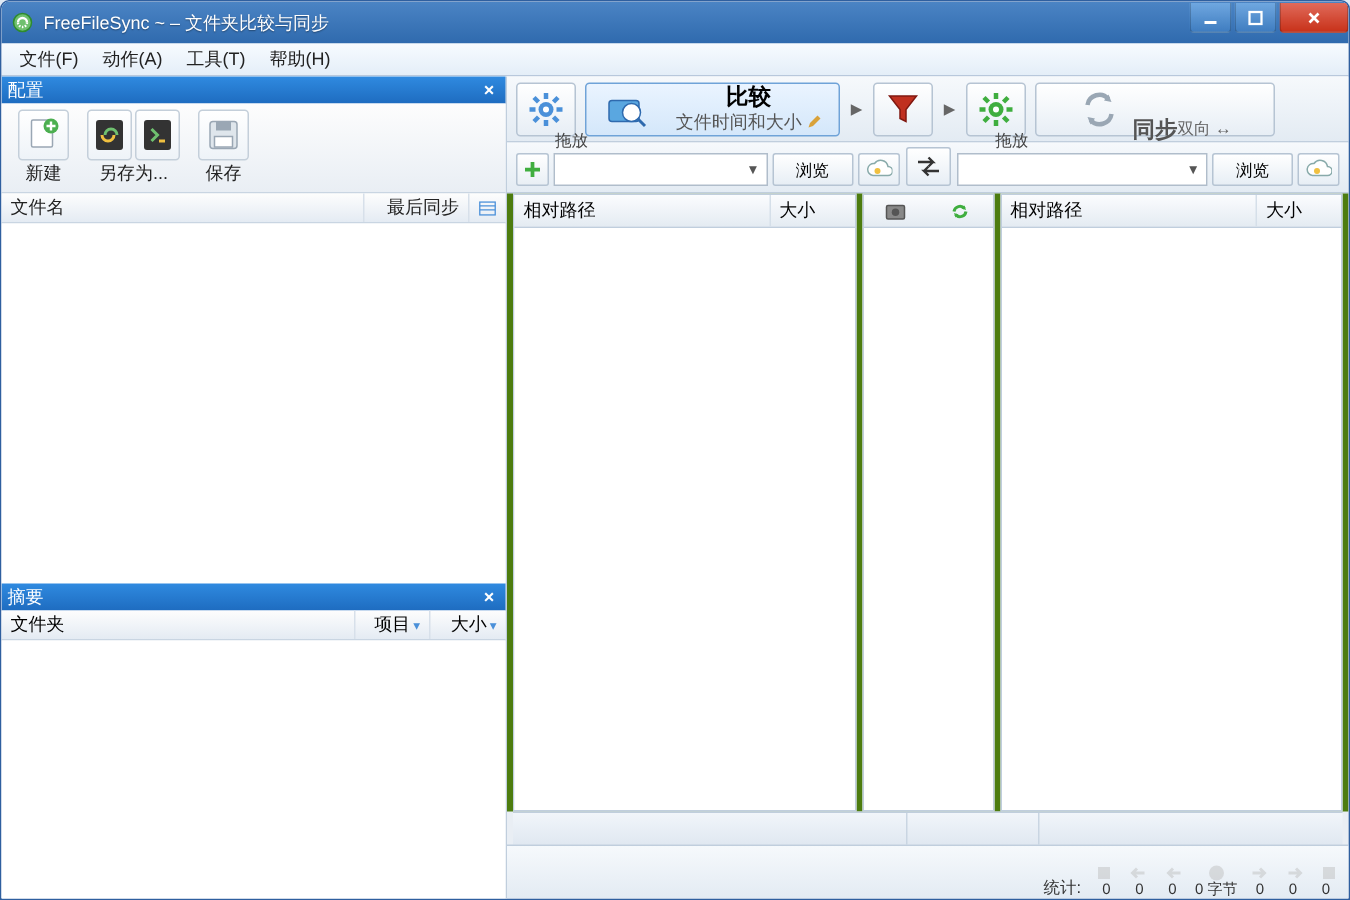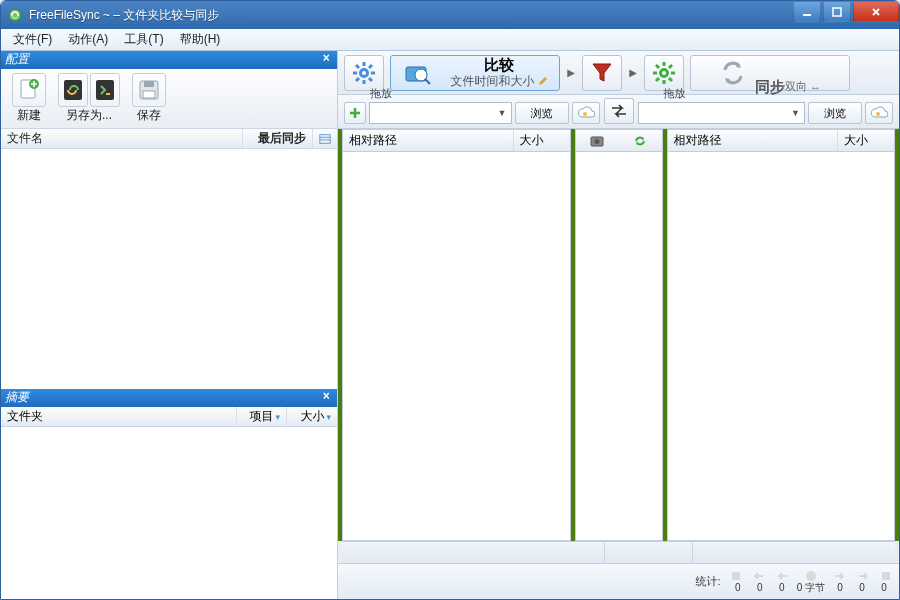--- a/index.html
+++ b/index.html
@@ -19,36 +19,36 @@
 
 .menubar { height: 22px; background: linear-gradient(#f7fbff,#e4eef8); border-bottom: 1px solid #b8c8dc; display:flex; align-items:center; padding: 0 4px; }
 .menu-item { padding: 2px 8px; color:#222; cursor:default; }
 
 
 .client { flex:1; display:flex; background:#e9eef4; min-height:0; }
 .left-col { width: 337px; display:flex; flex-direction:column; border-right:1px solid #c0cedd; background:#fff; }
 .right-col { flex:1; display:flex; flex-direction:column; min-width:0; }
 
 
-.panel-hdr { height:18px; background: linear-gradient(#2f8ae0,#1e6cc0); color:#fff; font-size:11px; display:flex; align-items:flex-start; padding:0 4px; justify-content:space-between;font-style:italic; }
+.panel-hdr { height:18px; background: linear-gradient(#2f8ae0,#1e6cc0); color:#fff; font-size:11px; display:flex; align-items:center; padding:0 4px; justify-content:space-between; }
 .panel-hdr .x { width:14px; height:14px; display:flex; align-items:center; justify-content:center; font-weight:bold; cursor:default; }
 
 
 .cfg-toolbar { height:60px; background: linear-gradient(#fdfdfd,#e9eef4); border-bottom:1px solid #c9d5e2; display:flex; align-items:flex-start; padding:4px 6px; gap:8px; }
 .cfg-btn { display:flex; flex-direction:column; align-items:center; width:44px; cursor:default; }
 .cfg-btn .ic { width:34px; height:34px; border:1px solid #c4cfda; background:linear-gradient(#fff,#eef3f8); border-radius:3px; display:flex; align-items:center; justify-content:center; }
 .cfg-btn .lbl { font-size:12px; margin-top:0; color:#222; }
 .saveas-btn { width:60px; }
 .saveas-btn .ic-row { display:flex; gap:2px; }
 
 
 .cfg-tbl-hdr { height:20px; background:linear-gradient(#fdfdfd,#e4ebf3); border-bottom:1px solid #c9d5e2; display:flex; align-items:center; font-size:11px; color:#222; }
 .cfg-tbl-hdr .col { padding:0 6px; border-right:1px solid #d7e0ea; height:100%; display:flex; align-items:center; }
 .cfg-tbl-hdr .col.fname { flex:1; }
-.cfg-tbl-hdr .col.last { width:70px; justify-content:flex-end;font-weight:bold; }
+.cfg-tbl-hdr .col.last { width:70px; justify-content:flex-end; }
 .cfg-tbl-hdr .col.ic { width:24px; justify-content:center; border-right:none; }
 .cfg-body { flex:1; background:#fff; min-height:120px; }
 
 
 .sum-tbl-hdr { height:20px; background:linear-gradient(#fdfdfd,#e4ebf3); border-bottom:1px solid #c9d5e2; display:flex; align-items:center; font-size:11px; }
 .sum-tbl-hdr .col { padding:0 6px; border-right:1px solid #d7e0ea; height:100%; display:flex; align-items:center; }
 .sum-tbl-hdr .col.folder { flex:1; }
 .sum-tbl-hdr .col.item { width:50px; justify-content:flex-end; }
 .sum-tbl-hdr .col.size { width:50px; justify-content:flex-end; border-right:none; }
 .sort-mark { color:#4a90d9; font-size:9px; margin-left:2px; }
@@ -95,21 +95,21 @@
 .grid-body { flex:1; background:#fff; }
 
 
 .bottom-strip { height:22px; background:linear-gradient(#f1f5fa,#e0e8f1); border-top:1px solid #c0cedd; margin:0 4px; display:flex; }
 .bottom-strip .seg { border-right:1px solid #c9d5e2; }
 .bottom-strip .seg1 { flex:1.3; }
 .bottom-strip .seg2 { width:88px; }
 .bottom-strip .seg3 { flex:1; border-right:none; }
 
 
-.statusbar { height:36px; background:linear-gradient(#f6f9fc,#e3ebf3); border-top:1px solid #c0cedd; display:flex; align-items:center; justify-content:flex-end; padding:0 8px; gap:6px; }
+.statusbar { height:36px; background:linear-gradient(#f6f9fc,#e3ebf3); border-top:1px solid #c0cedd; display:flex; align-items:flex-end; justify-content:flex-end; padding:0 8px; gap:6px; }
 .stats-lbl { font-size:11px; color:#333; margin-right:4px; }
 .stat-group { display:flex; align-items:center; gap:8px; }
 .stat-item { display:flex; flex-direction:column; align-items:center; color:#888; line-height:1; gap:1px; }
 .stat-item .sic { width:14px; height:12px; opacity:.45; }
 .stat-item .sval { font-size:10px; color:#333; }
 
 
 svg { display:block; }
 </style>
 </head>

